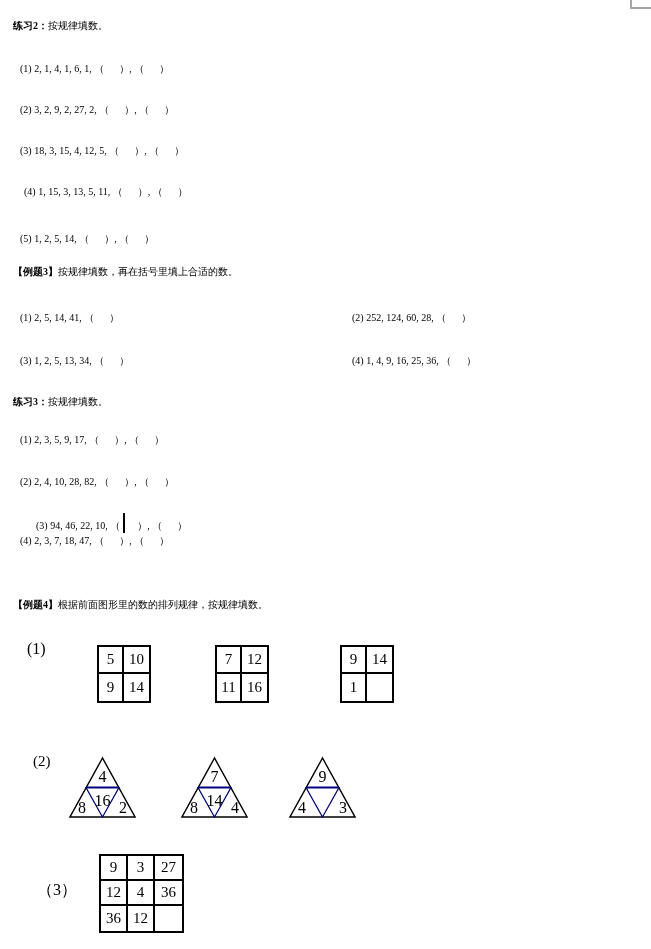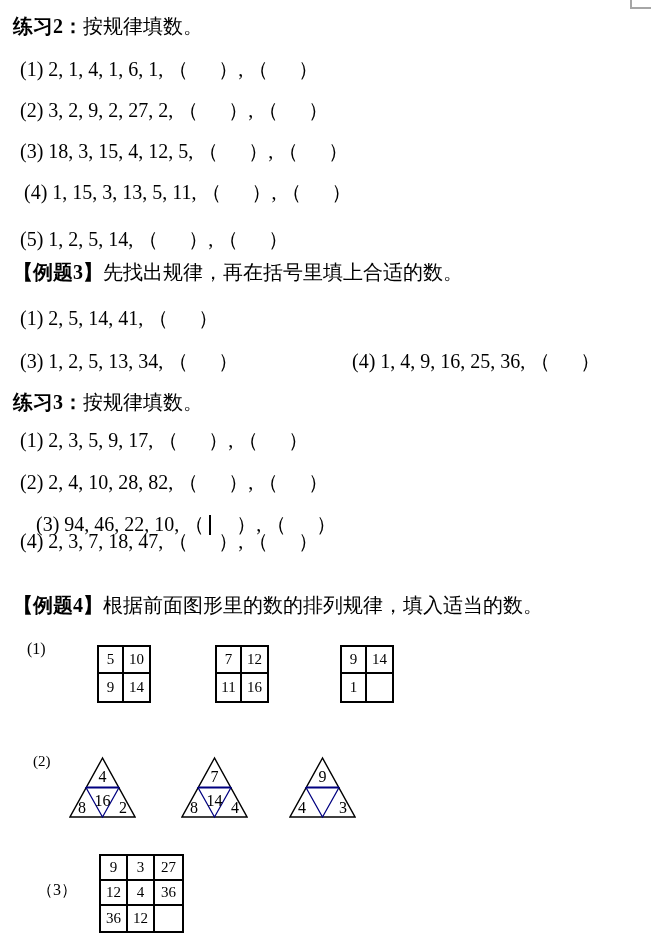--- a/index.html
+++ b/index.html
@@ -1,18 +1,18 @@
 <!DOCTYPE html>
 <html><head>
 <meta charset="utf-8">
 <style>
   html,body{margin:0;padding:0;background:#ffffff;}
   .page{position:relative;width:651px;height:949px;background:#ffffff;
         font-family:"Liberation Serif","DejaVu Serif",serif;color:#000;overflow:hidden;}
-  .line{position:absolute;font-size:20px;line-height:22px;white-space:pre;}
+  .line{position:absolute;font-size:10px;line-height:22px;white-space:pre;}
   .b{font-weight:bold;}
   .caret{display:inline-block;width:2px;height:20px;background:#000;vertical-align:-4px;}
   .corner-v{position:absolute;left:630px;top:0;width:2px;height:8px;}
   .corner-h{position:absolute;left:630px;top:7px;width:21px;height:2px;}
   .plabel{position:absolute;font-size:16px;white-space:pre;}
   .g2{position:absolute;display:grid;grid-template-columns:25px 25px;grid-template-rows:27px 27px;border:2px solid #000;}
   .g3{position:absolute;display:grid;grid-template-columns:27px 27px 27px;grid-template-rows:25px 25px 25px;border:2px solid #000;}
   .cell{box-sizing:border-box;display:flex;align-items:center;justify-content:center;font-size:15px;}
   .br{border-right:2px solid #000;}
   .bb{border-bottom:2px solid #000;}
@@ -30,32 +30,33 @@
   <div class="corner-v" style="background:#a6a6a6"></div>
   <div class="corner-h" style="background:#a6a6a6"></div>
 
   <div class="line" style="left:13px;top:15px"><span class="b">练习2：</span><span>按规律填数。</span></div>
   <div class="line" style="left:20px;top:58px">(1) 2, 1, 4, 1, 6, 1, （      ）, （      ）</div>
   <div class="line" style="left:20px;top:99px">(2) 3, 2, 9, 2, 27, 2, （      ）, （      ）</div>
   <div class="line" style="left:20px;top:140px">(3) 18, 3, 15, 4, 12, 5, （      ）, （      ）</div>
   <div class="line" style="left:24px;top:181px">(4) 1, 15, 3, 13, 5, 11, （      ）, （      ）</div>
   <div class="line" style="left:20px;top:228px">(5) 1, 2, 5, 14, （      ）, （      ）</div>
 
-  <div class="line" style="left:13px;top:261px"><span class="b">【例题3】</span><span>先找出规律，再在括号里填上合适的数。</span></div>
+  <div class="line" style="left:13px;top:261px"><span class="b">【例题3】</span><span>按规律填数，再在括号里填上合适的数。</span></div>
   <div class="line" style="left:20px;top:307px">(1) 2, 5, 14, 41, （      ）</div>
+  <div class="line" style="left:352px;top:307px">(2) 252, 124, 60, 28, （      ）</div>
   <div class="line" style="left:20px;top:350px">(3) 1, 2, 5, 13, 34, （      ）</div>
   <div class="line" style="left:352px;top:350px">(4) 1, 4, 9, 16, 25, 36, （      ）</div>
 
   <div class="line" style="left:13px;top:391px"><span class="b">练习3：</span><span>按规律填数。</span></div>
   <div class="line" style="left:20px;top:429px">(1) 2, 3, 5, 9, 17, （      ）, （      ）</div>
   <div class="line" style="left:20px;top:471px">(2) 2, 4, 10, 28, 82, （      ）, （      ）</div>
   <div class="line" style="left:36px;top:513px"><span>(3) 94, 46, 22, 10, （ </span><span class="caret"></span><span>     ）, （      ）</span></div>
   <div class="line" style="left:20px;top:530px">(4) 2, 3, 7, 18, 47, （      ）, （      ）</div>
 
-  <div class="line" style="left:13px;top:594px"><span class="b">【例题4】</span><span>根据前面图形里的数的排列规律，填入适当的数。</span></div>
+  <div class="line" style="left:13px;top:594px"><span class="b">【例题4】</span><span>根据前面图形里的数的排列规律，按规律填数。</span></div>
 
   <div class="plabel" style="left:27px;top:640px">(1)</div>
 
   <div class="g2" style="left:97px;top:645px">
     <div class="cell br bb">5</div>
     <div class="cell bb">10</div>
     <div class="cell br">9</div>
     <div class="cell">14</div>
   </div>
   <div class="g2" style="left:215px;top:645px">

